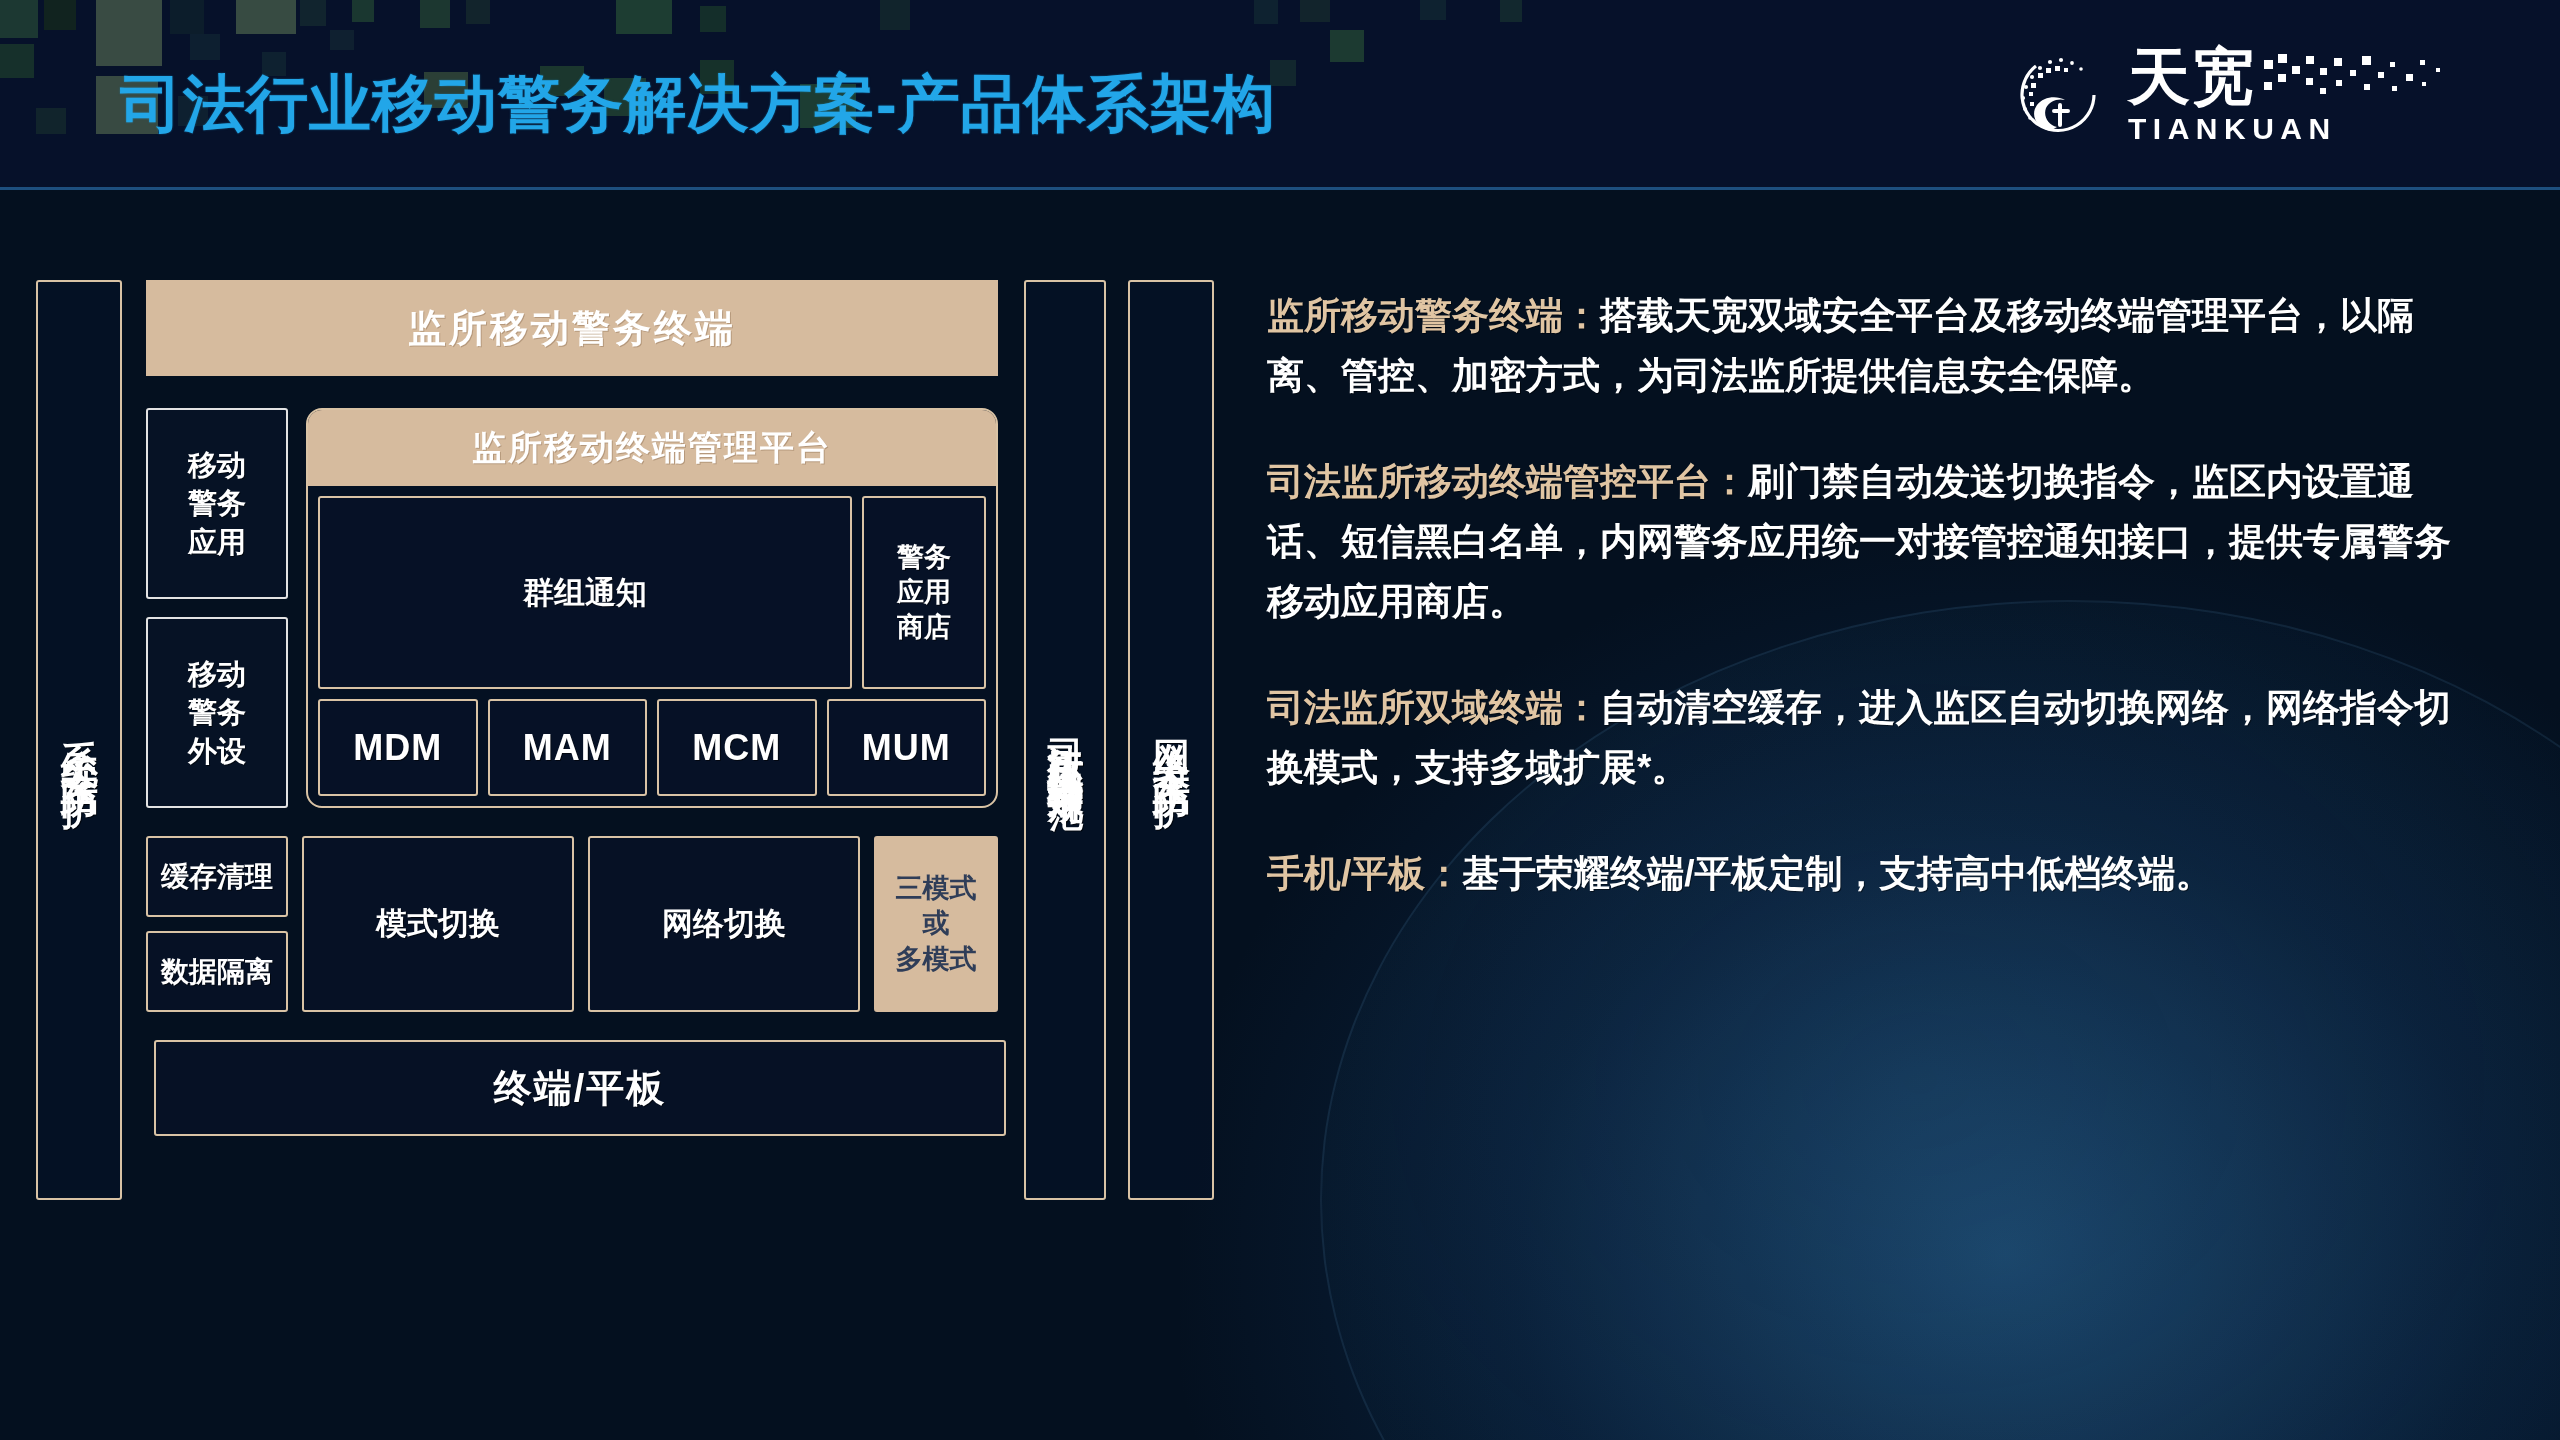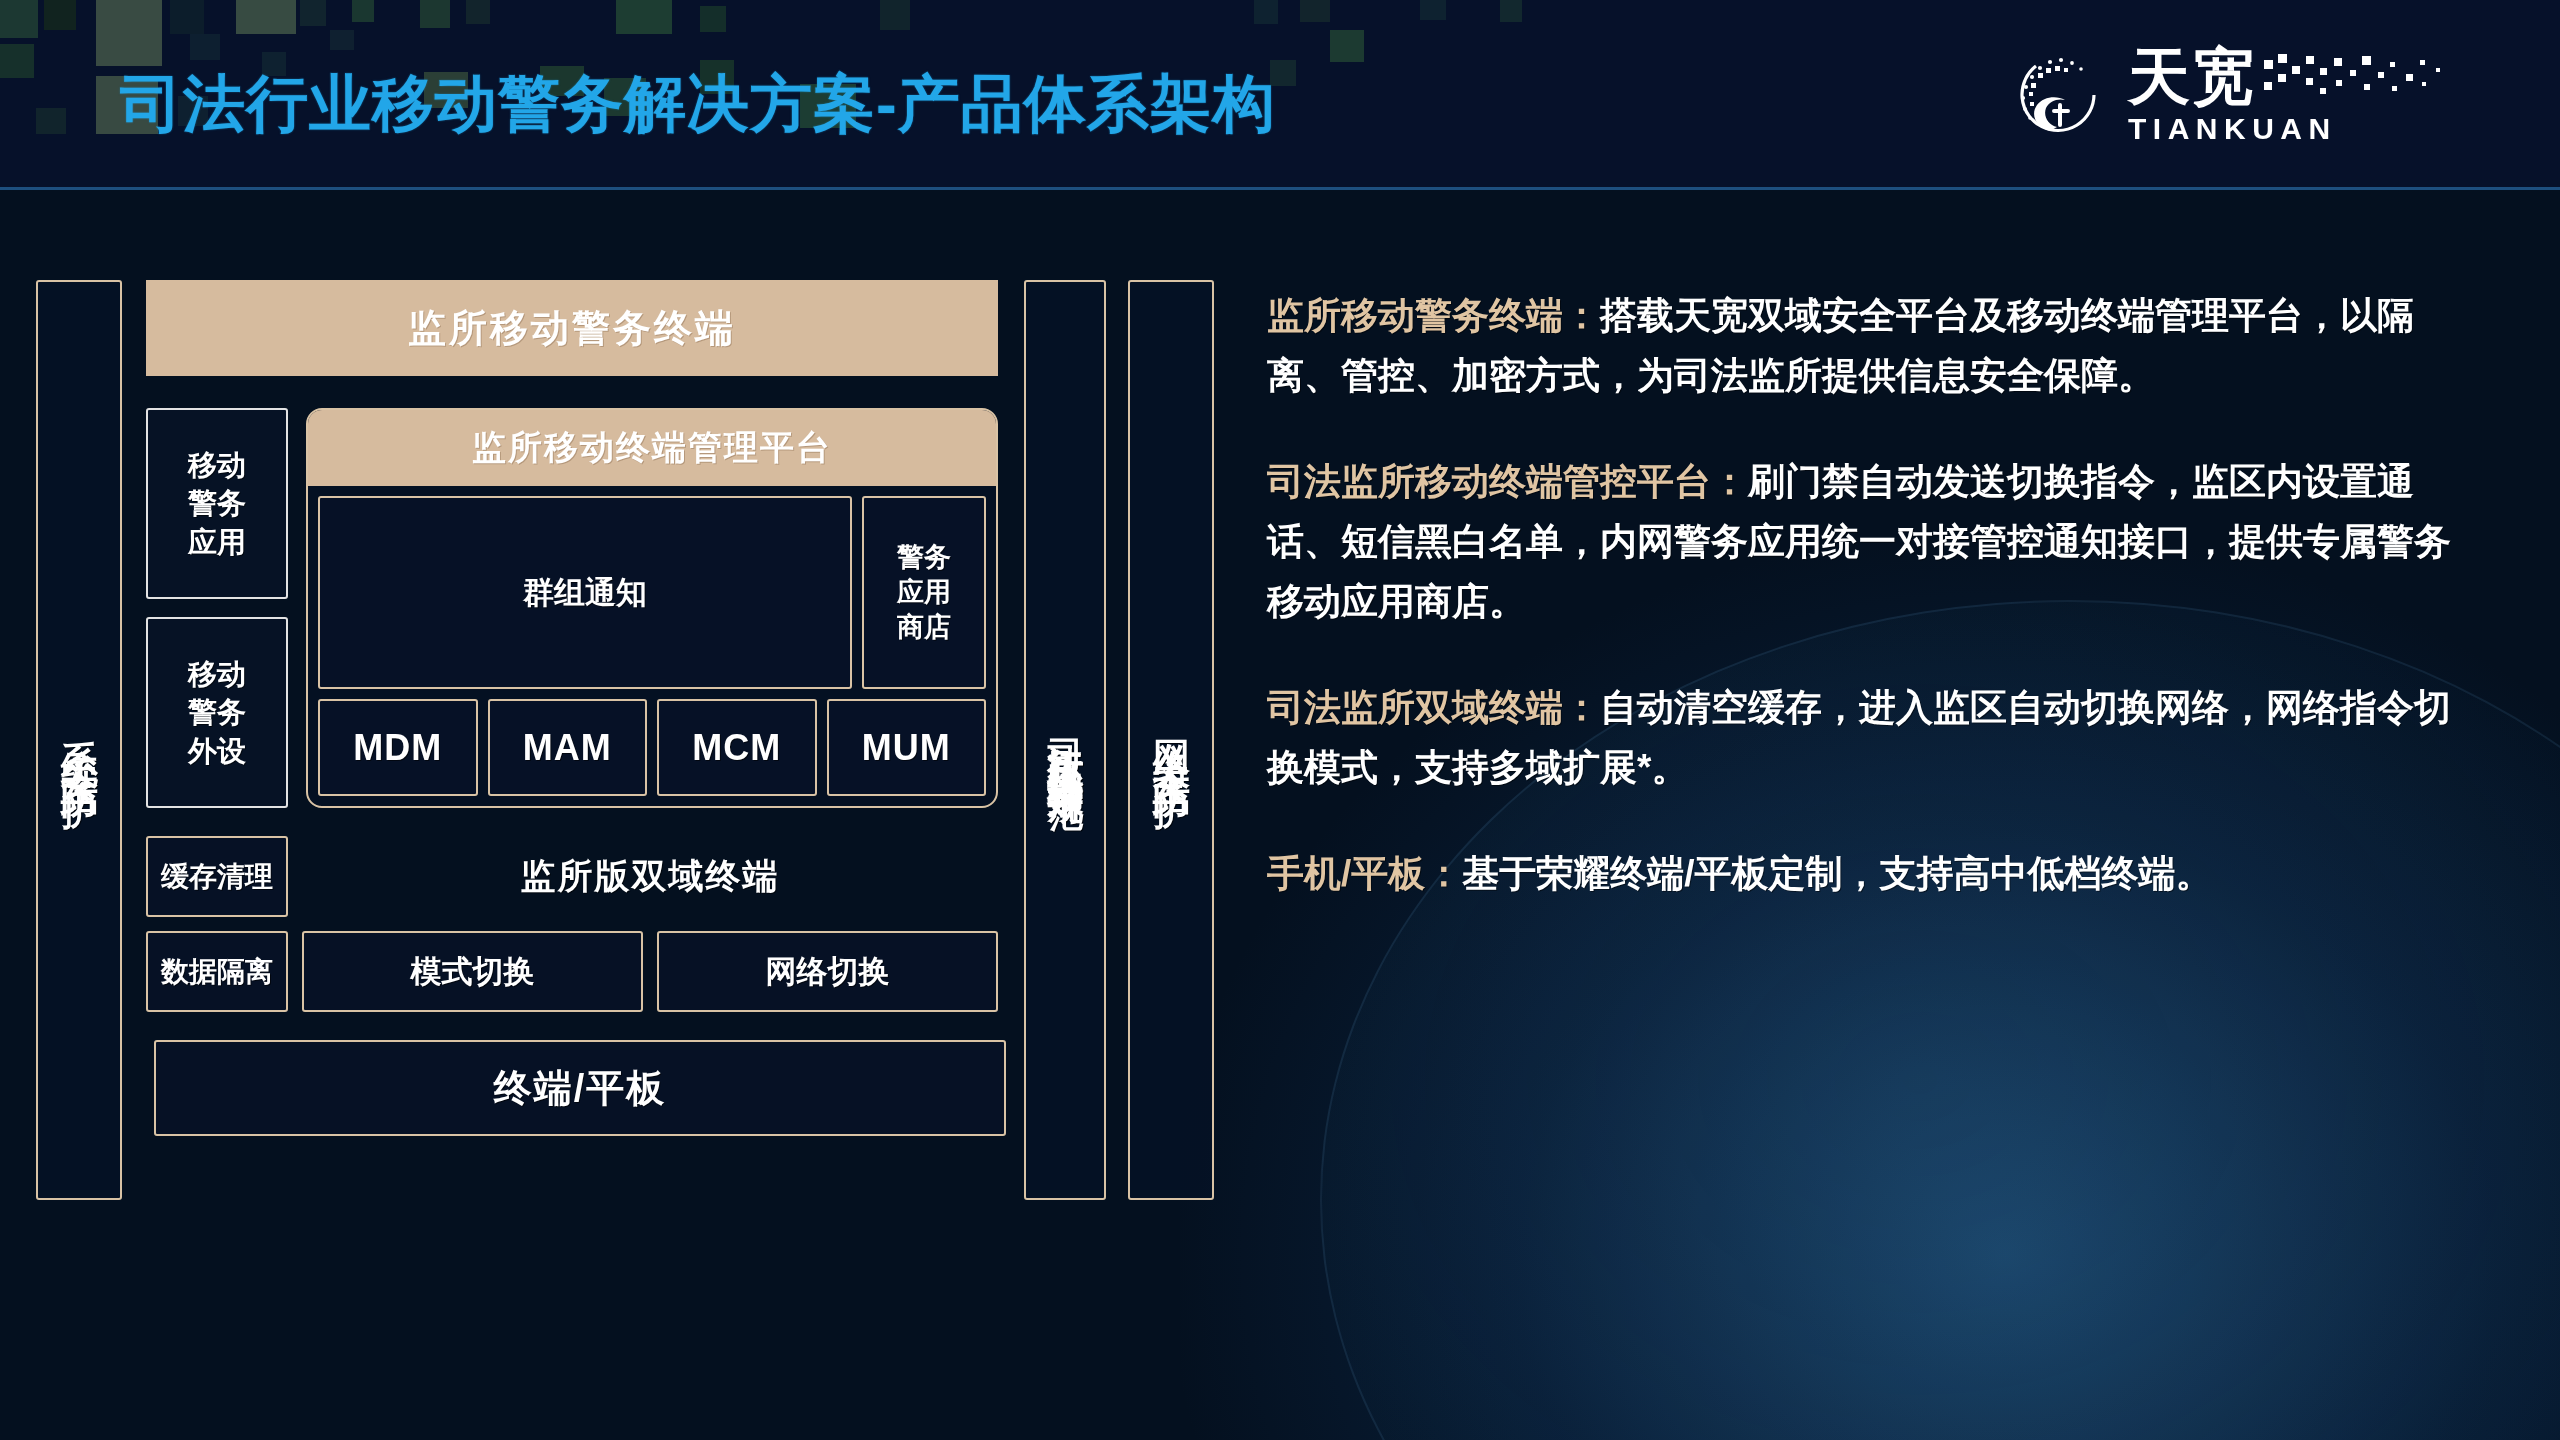--- a/index.html
+++ b/index.html
@@ -307,26 +307,28 @@
         </div>
       </div>
     </div>
 
     <div id="dual-row">
       <div id="dual-left">
         <div class="cell">缓存清理</div>
         <div class="cell">数据隔离</div>
       </div>
       <div id="dual-mid">
-        <div id="dual-mid-title">监所版双域终端</div>
         <div id="dual-mid-row">
           <div class="cell">模式切换</div>
           <div class="cell">网络切换</div>
         </div>
       </div>
+      <div id="mode-cell" style="white-space:pre-line">三模式
+或
+多模式</div>
     </div>
 
     <div id="device-bar">终端/平板</div>
   </div>
 
   <div id="judicial-col" class="vbox">
     <span class="vtext">司法行政执法终端技术规范</span>
   </div>
 
   <div id="net-guard" class="vbox">

